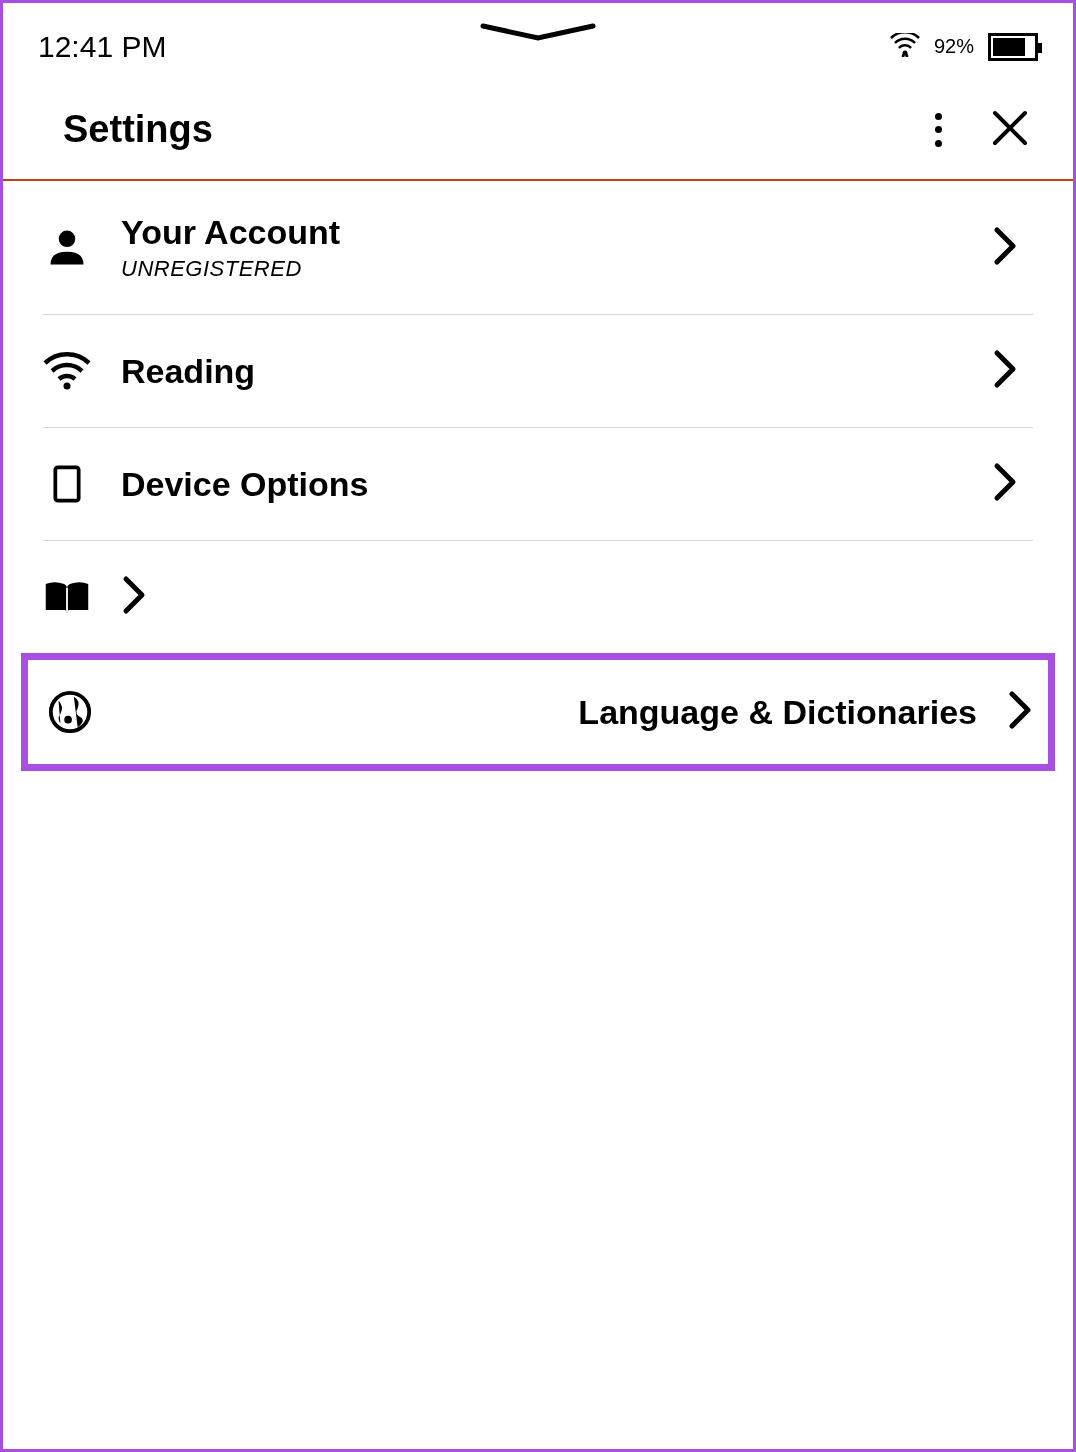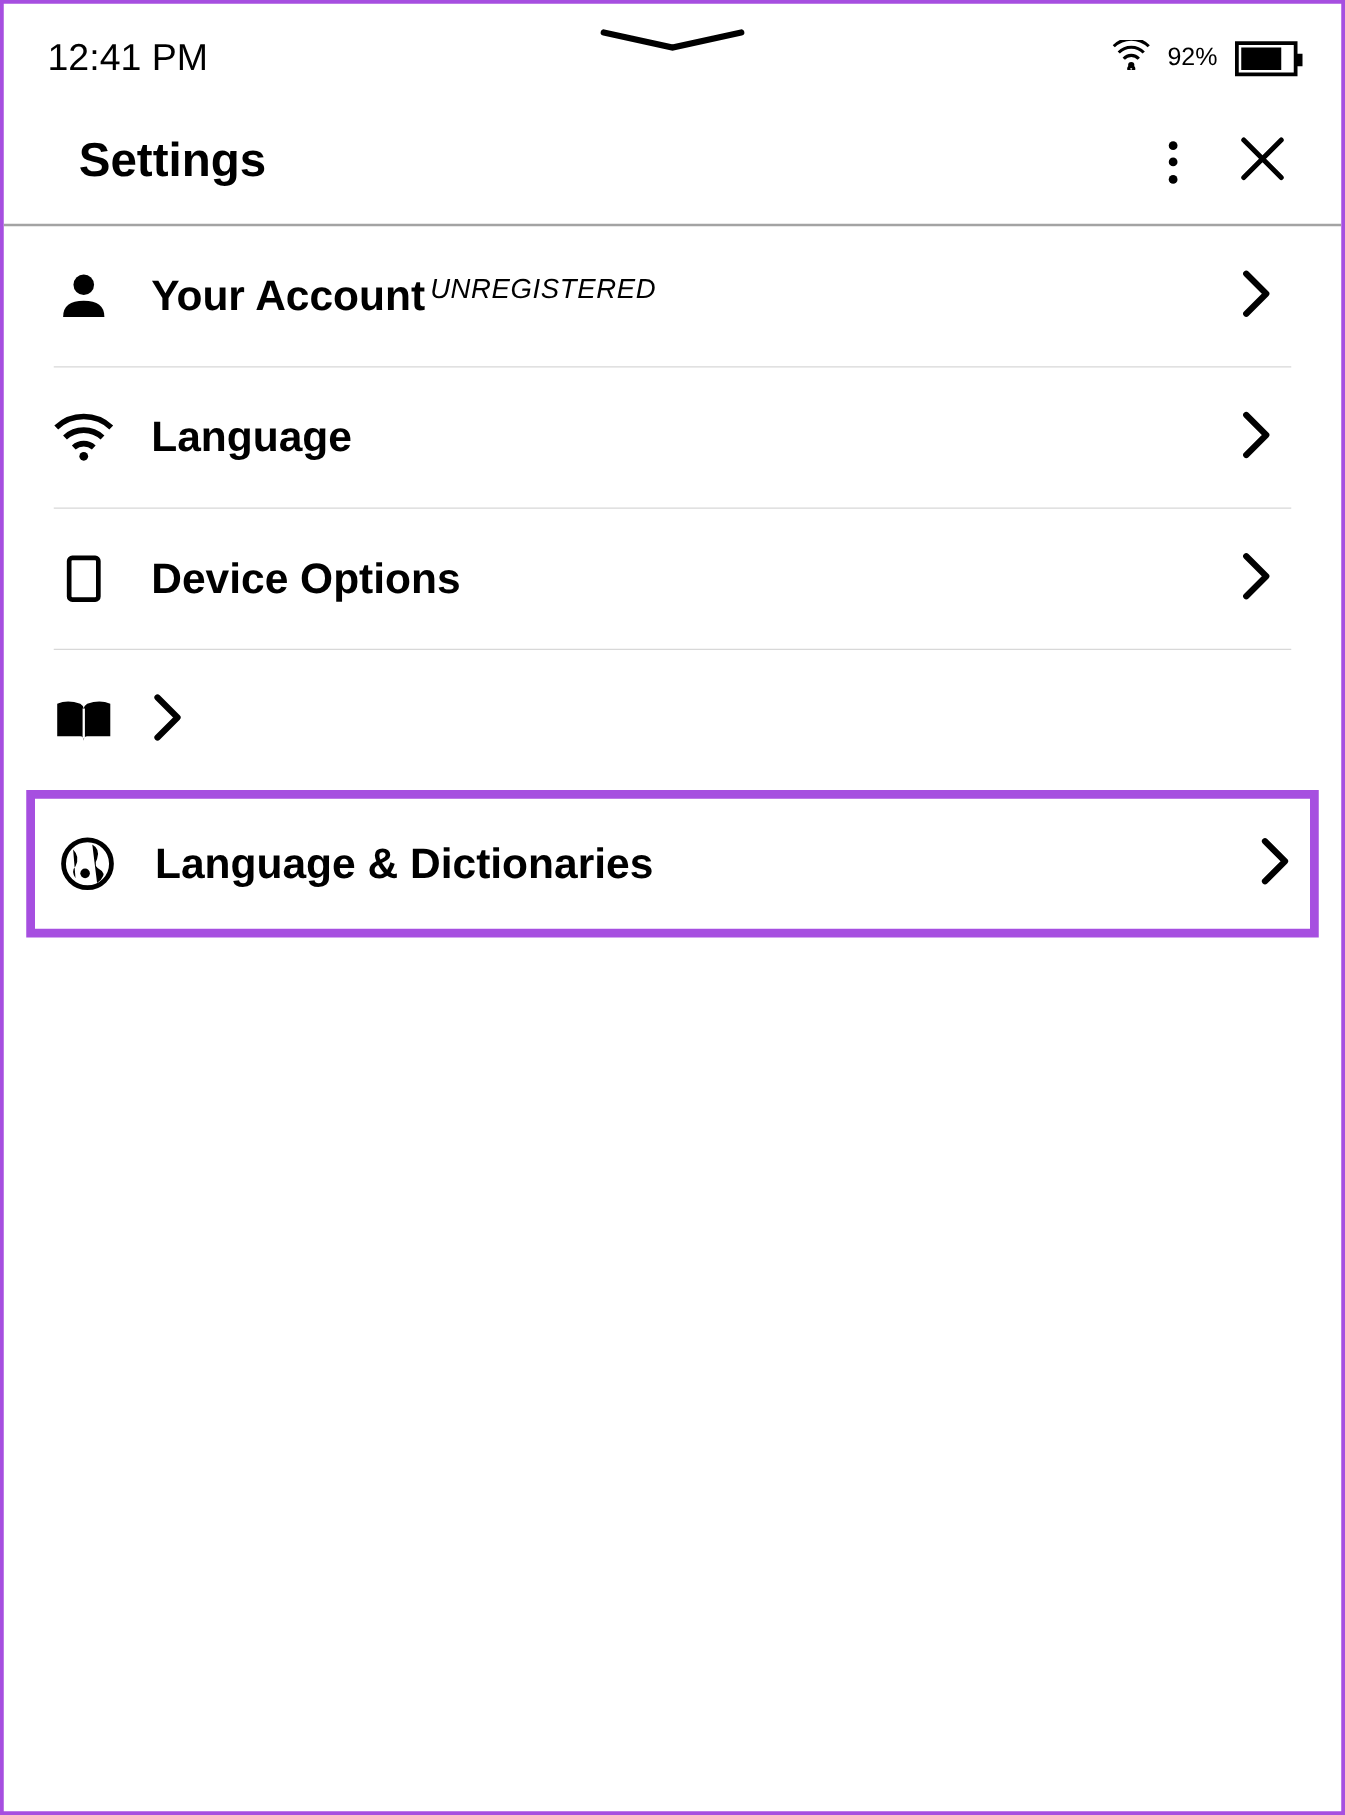--- a/index.html
+++ b/index.html
@@ -71,21 +71,21 @@
       left: 50%;
       transform: translateX(-50%);
       width: 120px;
       height: 24px;
     }
     .header {
       display: flex;
       justify-content: space-between;
       align-items: center;
       padding: 30px 45px 28px 60px;
-      border-bottom: 2px solid #a3a3a3;
+      border-bottom: 2px solid #c2410c;
     }
     .header-title {
       font-size: 38px;
       font-weight: 700;
       color: #000;
     }
     .header-actions {
       display: flex;
       align-items: center;
       gap: 50px;
@@ -132,21 +132,21 @@
       width: 48px;
       height: 48px;
       flex-shrink: 0;
       display: flex;
       align-items: center;
       justify-content: center;
     }
     .menu-text {
       flex: 1;
       display: flex;
-      flex-direction: row;
+      flex-direction: column;
       gap: 4px;
     }
     .menu-label {
       font-size: 34px;
       font-weight: 700;
       color: #000;
     }
     .menu-sub {
       font-size: 22px;
       font-weight: 400;
@@ -224,21 +224,21 @@
   <div class="menu-item">
     <div class="menu-icon">
       <svg viewBox="0 0 48 40" width="48" height="40">
         <path d="M 2 12 a 32 32 0 0 1 44 0" stroke="#000" stroke-width="4.5" fill="none"></path>
         <path d="M 9 20 a 22 22 0 0 1 30 0" stroke="#000" stroke-width="4.5" fill="none"></path>
         <path d="M 16 28 a 12 12 0 0 1 16 0" stroke="#000" stroke-width="4.5" fill="none"></path>
         <circle cx="24" cy="35" r="3.5" fill="#000"></circle>
       </svg>
     </div>
     <div class="menu-text">
-      <span class="menu-label">Language</span>
+      <span class="menu-label">Reading</span>
     </div>
     <span>
       <svg class="chevron" viewBox="0 0 26 40">
           <path d="M 5 4 L 21 20 L 5 36" stroke="#000" stroke-width="5" fill="none" stroke-linecap="round" stroke-linejoin="round"></path>
         </svg>
     </span>
   </div>
 
   <div class="menu-item">
     <div class="menu-icon">

